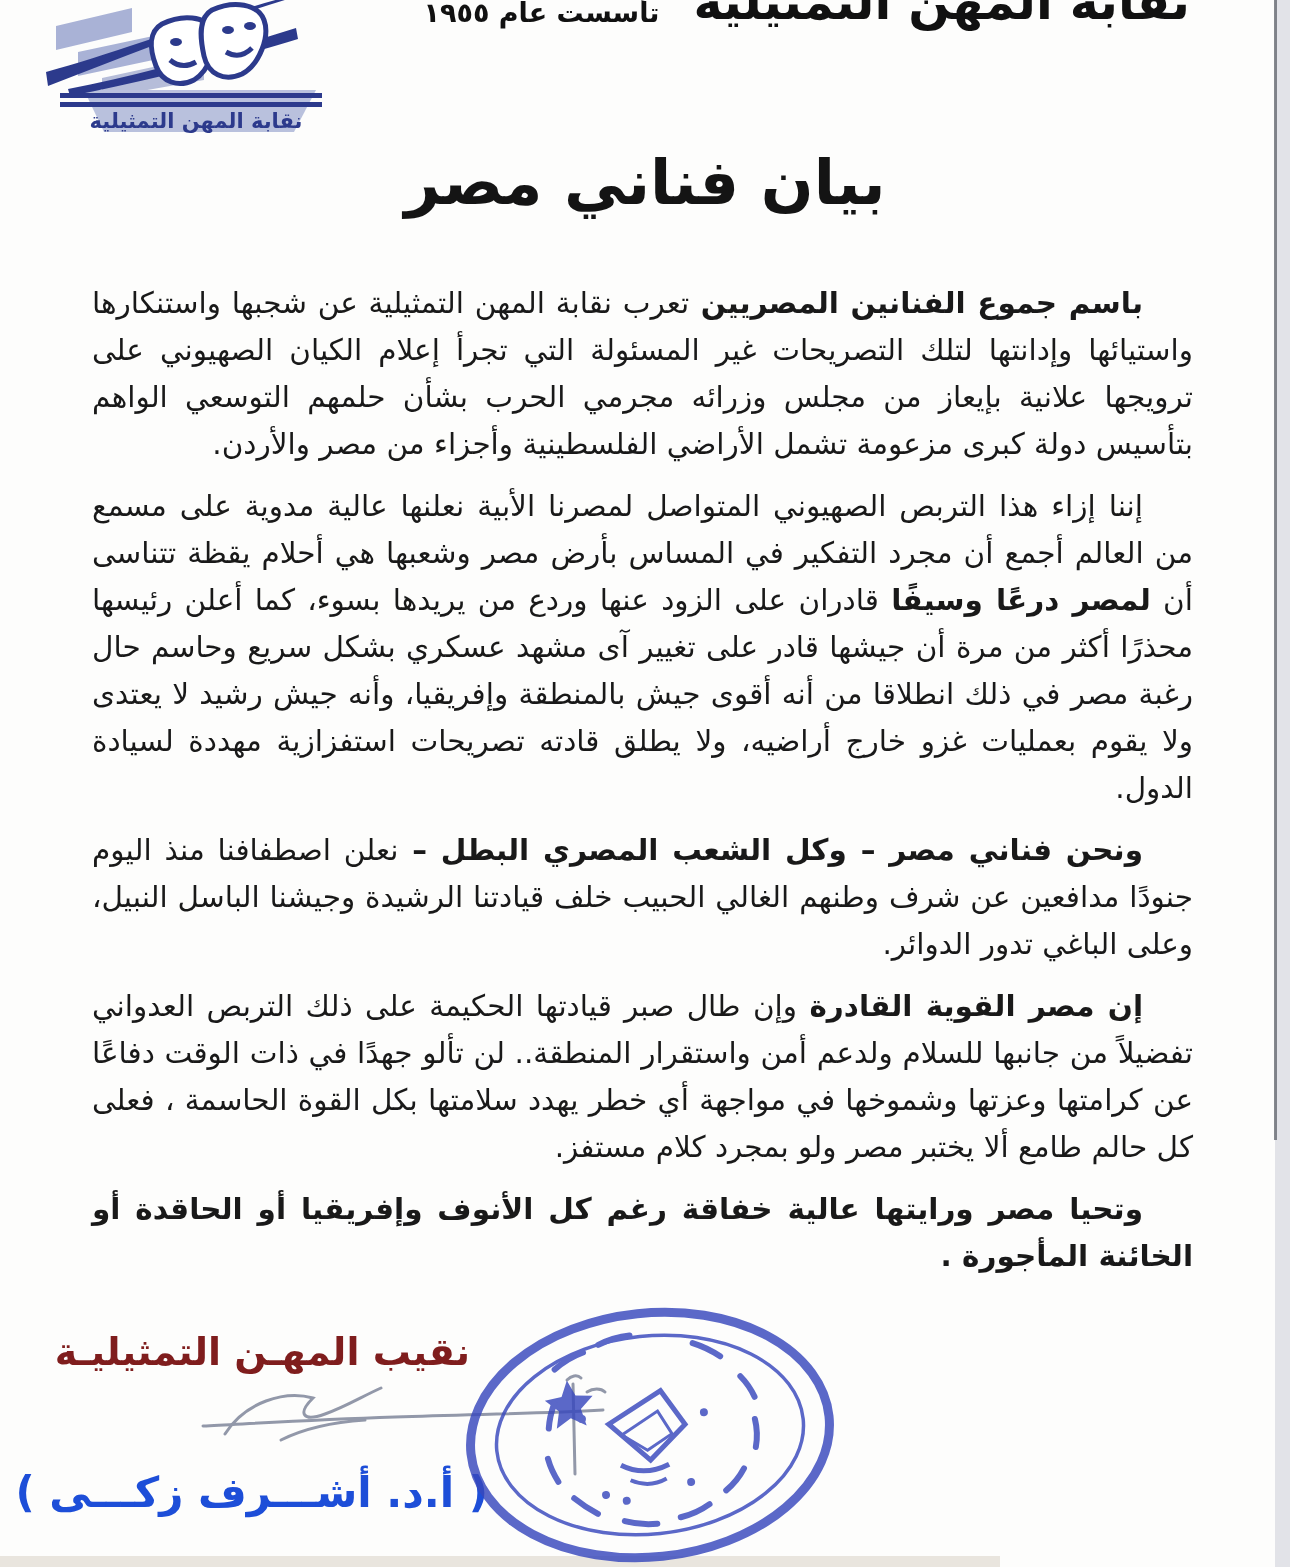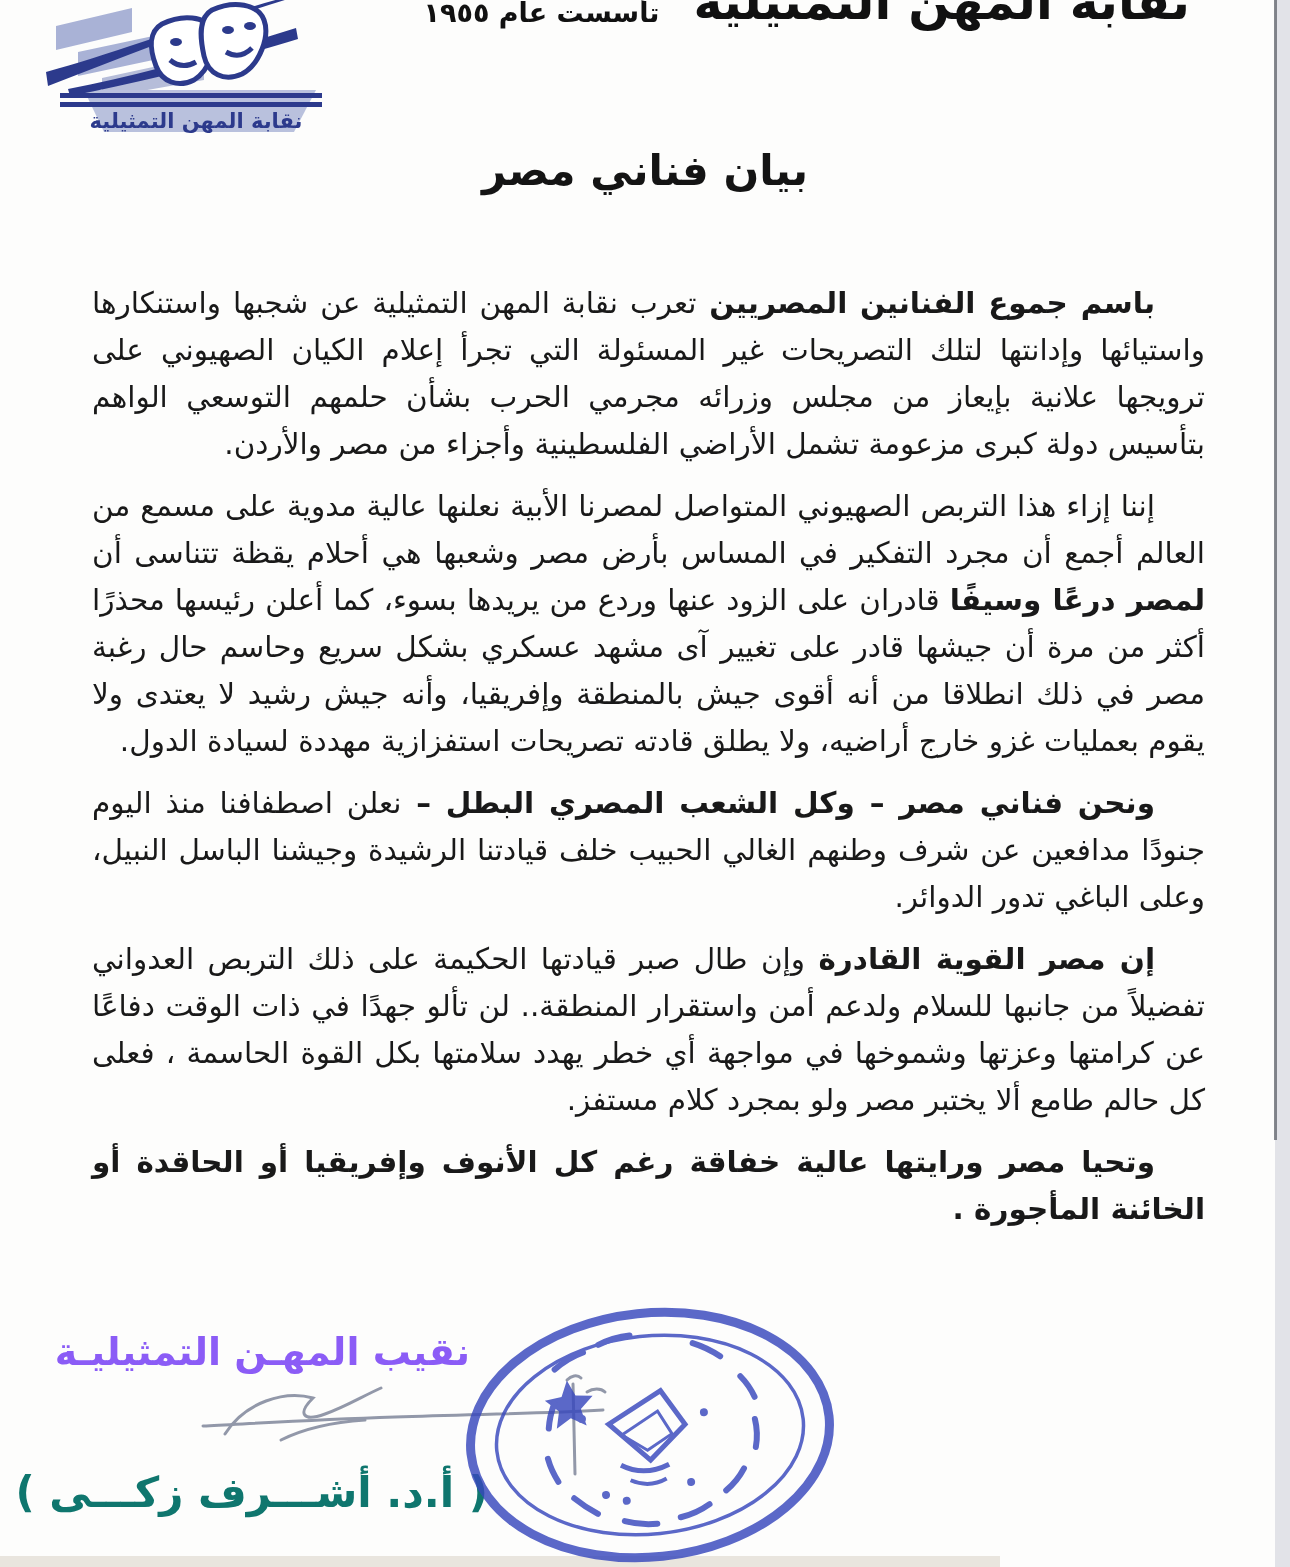--- a/index.html
+++ b/index.html
@@ -22,41 +22,41 @@
     display:flex;flex-direction:row;align-items:flex-end;gap:34px;
     direction:rtl;white-space:nowrap;
   }
   .org-name{font-size:49px;font-weight:bold;color:#111;}
   .org-founded{font-size:27px;font-weight:bold;color:#111;padding-bottom:3px;}
   .logo-wrap{position:absolute;top:-8px;left:44px;width:310px;height:142px;}
   
   .doc-title{
     position:absolute;top:146px;left:0;right:0;
     text-align:center;
-    font-size:42px;font-weight:bold;color:#141414;
+    font-size:62px;font-weight:bold;color:#141414;
   }
   
   .doc-body{
     position:absolute;top:280px;right:85px;left:92px;
     font-size:29.5px;line-height:47px;
     text-align:justify;
     color:#191919;
   }
-  .doc-body p{margin:0 0 15px 0;}
+  .doc-body p{margin:0 12px 15px 0;}
   .doc-body p.indent{text-indent:50px;}
   .doc-body .b{font-weight:bold;}
   
   .sig-role{
     position:absolute;top:1330px;left:150px;width:320px;
-    font-size:38px;font-weight:bold;color:#8b5cf6;
+    font-size:38px;font-weight:bold;color:#7f1d1d;
     direction:rtl;text-align:center;white-space:nowrap;
   }
   .sig-name{
     position:absolute;top:1468px;left:158px;width:330px;
-    font-size:42px;font-weight:bold;color:#0f766e;
+    font-size:42px;font-weight:bold;color:#1d4ed8;
     direction:rtl;text-align:center;white-space:nowrap;
   }
   .sig-strokes{position:absolute;top:1362px;left:185px;width:470px;height:120px;}
   .stamp{position:absolute;top:1300px;left:450px;width:400px;height:267px;}
 </style>
 </head>
 <body>
 
 <div class="page">
 

